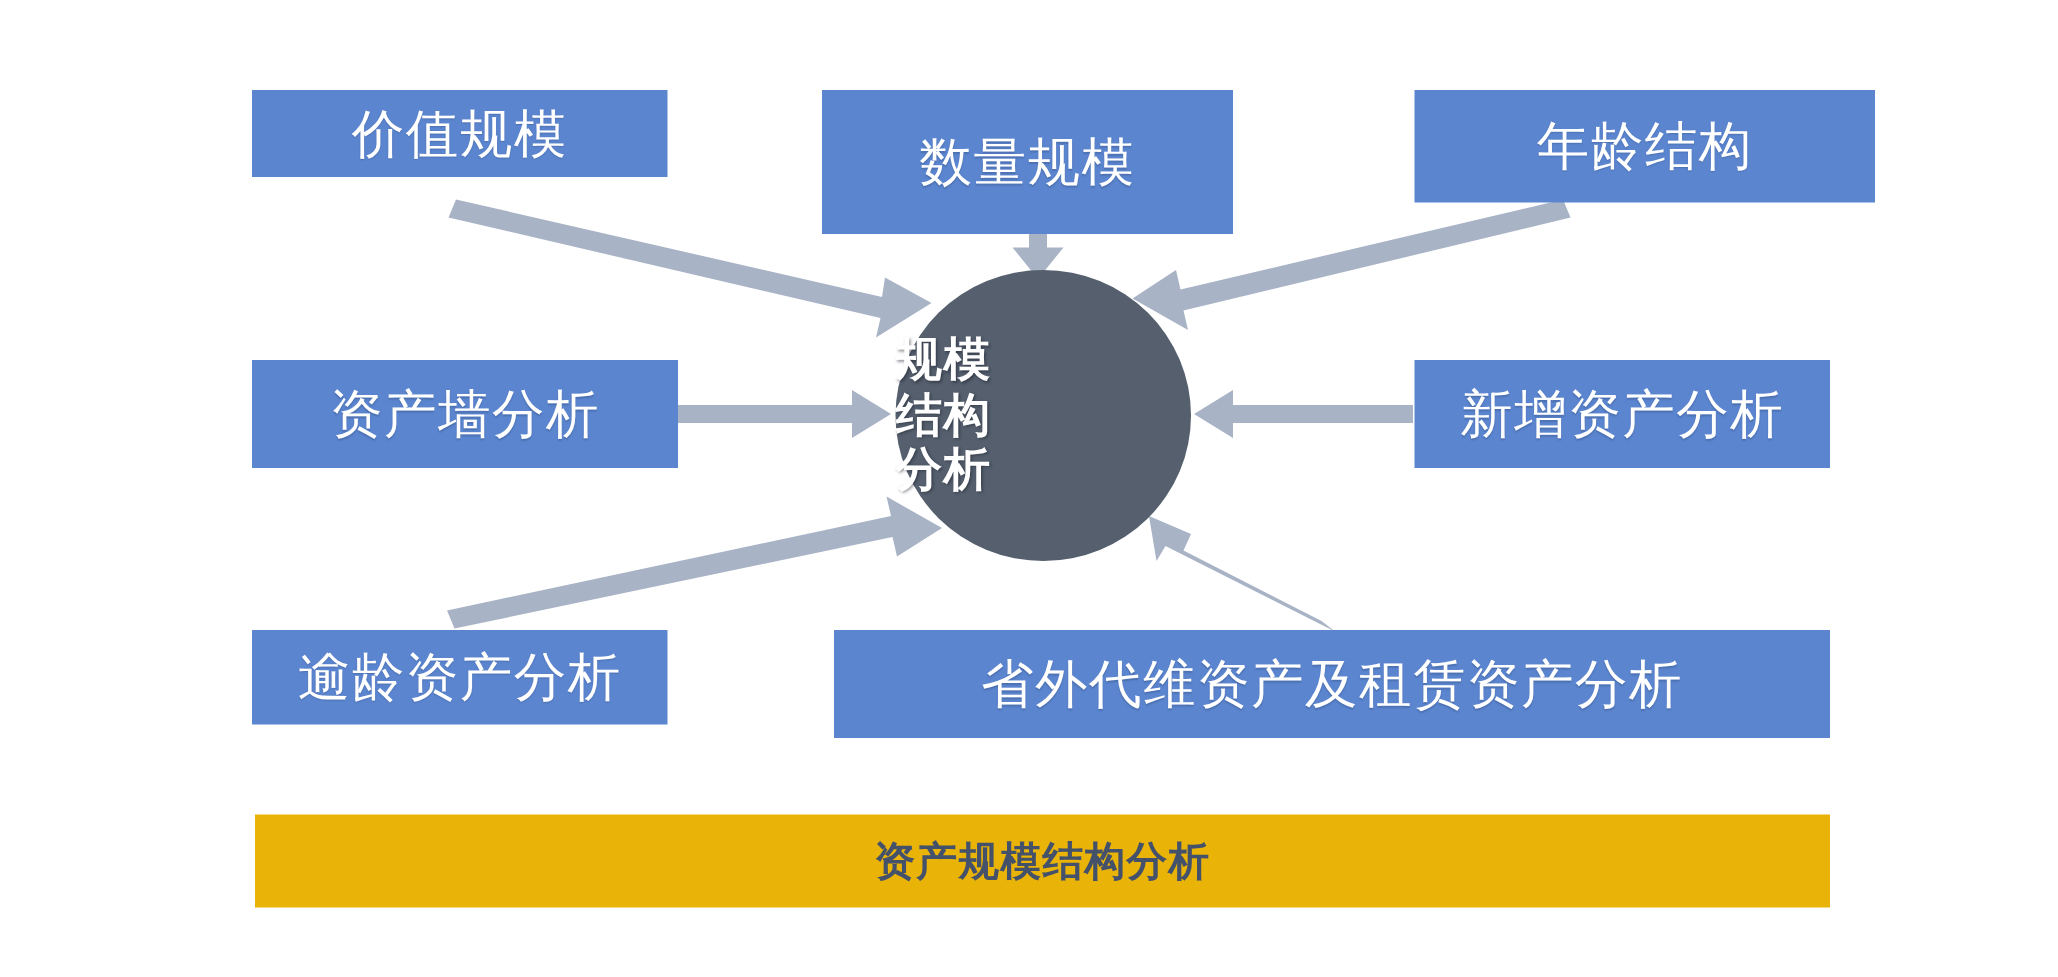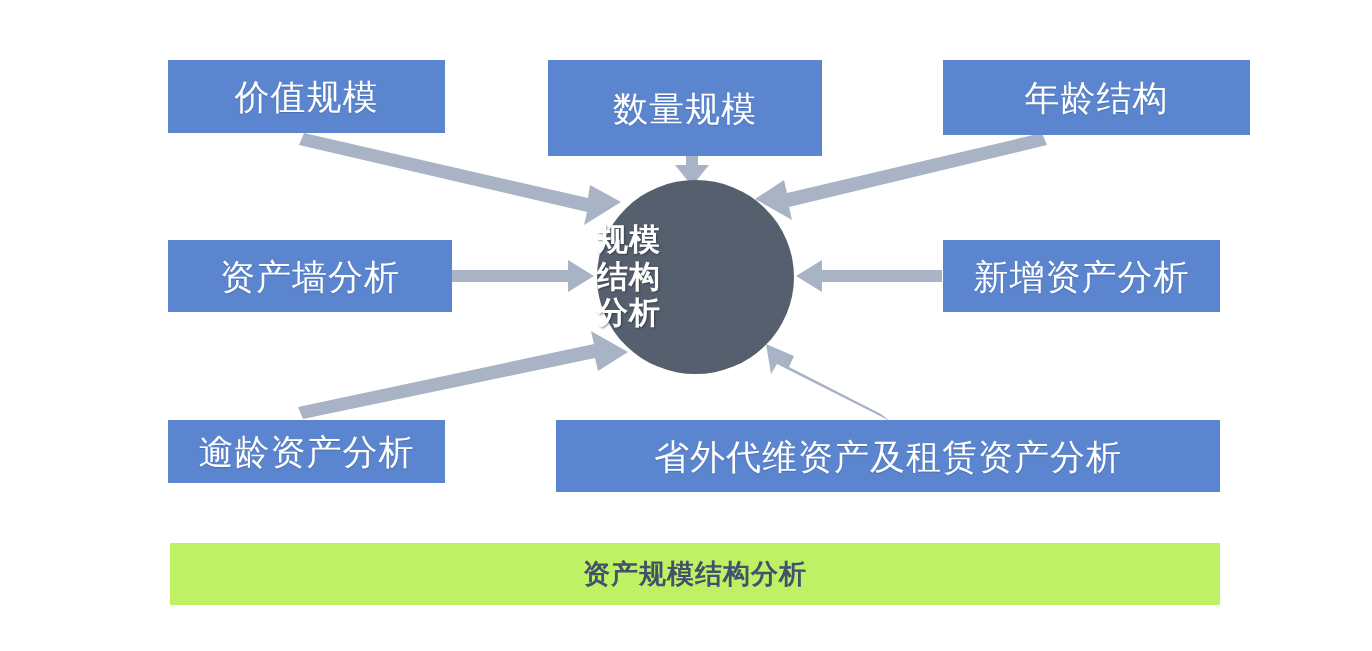--- a/index.html
+++ b/index.html
@@ -67,21 +67,21 @@
     line-height: 1.18;
     letter-spacing: 1px;
     text-shadow: 1px 1px 2px rgba(20,25,35,0.45);
   }
   #caption-bar {
     position: absolute;
     left: 170px;
     top: 543px;
     width: 1050px;
     height: 62px;
-    background: #bef264;
+    background: #eab308;
     display: flex;
     align-items: center;
     justify-content: center;
   }
   #caption-bar .caption-text {
     color: #44516b;
     font-size: 27px;
     font-weight: bold;
     letter-spacing: 1px;
   }
@@ -115,21 +115,21 @@
 
     <g>
       <polygon fill="#a9b3c6" points="303,419 298,407 594,344 591,331 628,352 598,371 595,358"></polygon>
     </g>
 
     <g>
       <polygon fill="#a9b3c6" points="890,421 881,414 789,367 794,356 766,344 771,374 777,364"></polygon>
     </g>
   </svg>
 
-  <div class="node-box" style="left:168px; top:60px; width:277px; height:73px;">
+  <div class="node-box" style="left:168px; top:60px; width:277px; height:58px;">
     <span class="node-label">价值规模</span>
   </div>
 
   <div class="node-box" style="left:548px; top:60px; width:274px; height:96px;">
     <span class="node-label">数量规模</span>
   </div>
 
   <div class="node-box" style="left:943px; top:60px; width:307px; height:75px;">
     <span class="node-label">年龄结构</span>
   </div>

